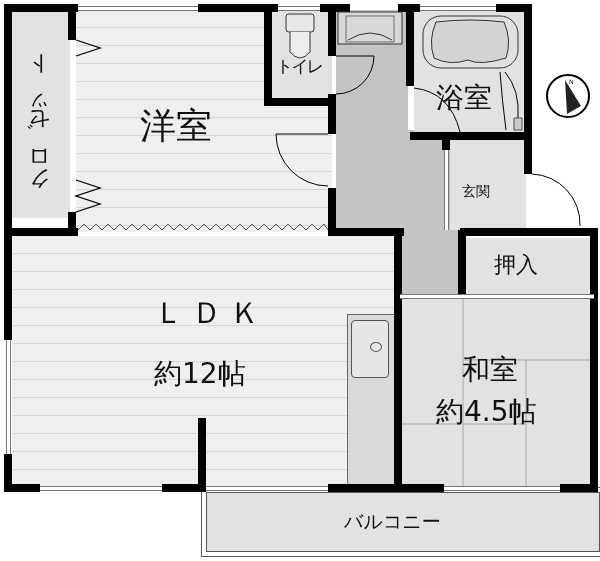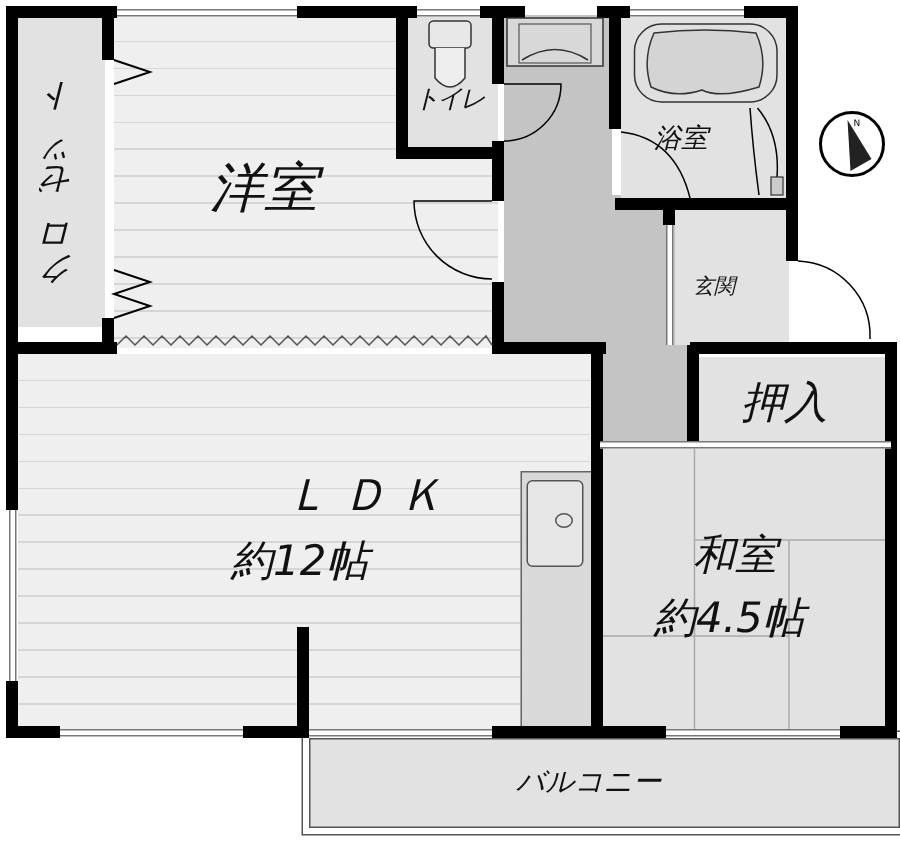--- a/index.html
+++ b/index.html
@@ -2,21 +2,21 @@
 <html><head>
 <meta charset="utf-8">
 <style>
   html,body{margin:0;padding:0;background:#fff;}
   body{width:600px;height:561px;position:relative;overflow:hidden;font-family:"DejaVu Sans","Liberation Sans",sans-serif;}
   .abs{position:absolute;}
   .wall{position:absolute;background:#000;}
   .floor-wood{background-color:#efefef;background-image:repeating-linear-gradient(to bottom,transparent 0,transparent 17px,#d6d6d6 17px,#d6d6d6 18px);}
   .floor-gray{background:#c4c4c4;}
   .floor-light{background:#e2e2e2;}
-  .label{position:absolute;color:#111;white-space:nowrap;line-height:1;font-style:italic;}
+  .label{position:absolute;color:#111;white-space:nowrap;line-height:1;}
   .window{position:absolute;background:#fff;border-top:1px solid #777;border-bottom:1px solid #777;}
   svg{position:absolute;overflow:visible;}
 </style>
 </head>
 <body>
 
 <div class="abs floor-light" style="left:12px;top:10px;width:58px;height:208px;"></div>
 <div class="abs floor-wood" style="left:76px;top:10px;width:256px;height:222px;"></div>
 <div class="abs floor-light" style="left:272px;top:10px;width:60px;height:88px;"></div>
 <div class="abs floor-gray" style="left:336px;top:10px;width:72px;height:222px;"></div>
@@ -113,20 +113,20 @@
   <path d="M532,174 A50,50 0 0 1 580,226" fill="none" stroke="#000" stroke-width="1"></path>
 
   <circle cx="568" cy="96" r="21" fill="#fff" stroke="#000" stroke-width="2"></circle>
   <polygon points="565,80 567,114 581,106" fill="#222"></polygon>
   <text x="569" y="84" font-size="6" font-family="DejaVu Sans, sans-serif" fill="#000">N</text>
 </svg>
 
 <div class="label" style="left:28px;top:60px;font-size:22px;writing-mode:vertical-rl;transform:rotate(180deg);letter-spacing:4px;">クロゼット</div>
 <div class="label" style="left:140px;top:108px;font-size:36px;">洋室</div>
 <div class="label" style="left:276px;top:58px;font-size:17px;letter-spacing:-2px;">トイレ</div>
-<div class="label" style="left:436px;top:84px;font-size:18px;">浴室</div>
+<div class="label" style="left:436px;top:84px;font-size:28px;">浴室</div>
 <div class="label" style="left:462px;top:184px;font-size:14px;">玄関</div>
-<div class="label" style="left:494px;top:254px;font-size:29px;">押入</div>
-<div class="label" style="left:154px;top:316px;font-size:30px;letter-spacing:8px;margin-left:36px;">ＬＤＫ</div>
+<div class="label" style="left:494px;top:254px;font-size:22px;">押入</div>
+<div class="label" style="left:154px;top:298px;font-size:30px;letter-spacing:8px;">ＬＤＫ</div>
 <div class="label" style="left:154px;top:360px;font-size:28px;">約12帖</div>
 <div class="label" style="left:462px;top:356px;font-size:28px;">和室</div>
 <div class="label" style="left:436px;top:398px;font-size:28px;">約4.5帖</div>
 <div class="label" style="left:344px;top:512px;font-size:19px;">バルコニー</div>
 
 </body></html>

